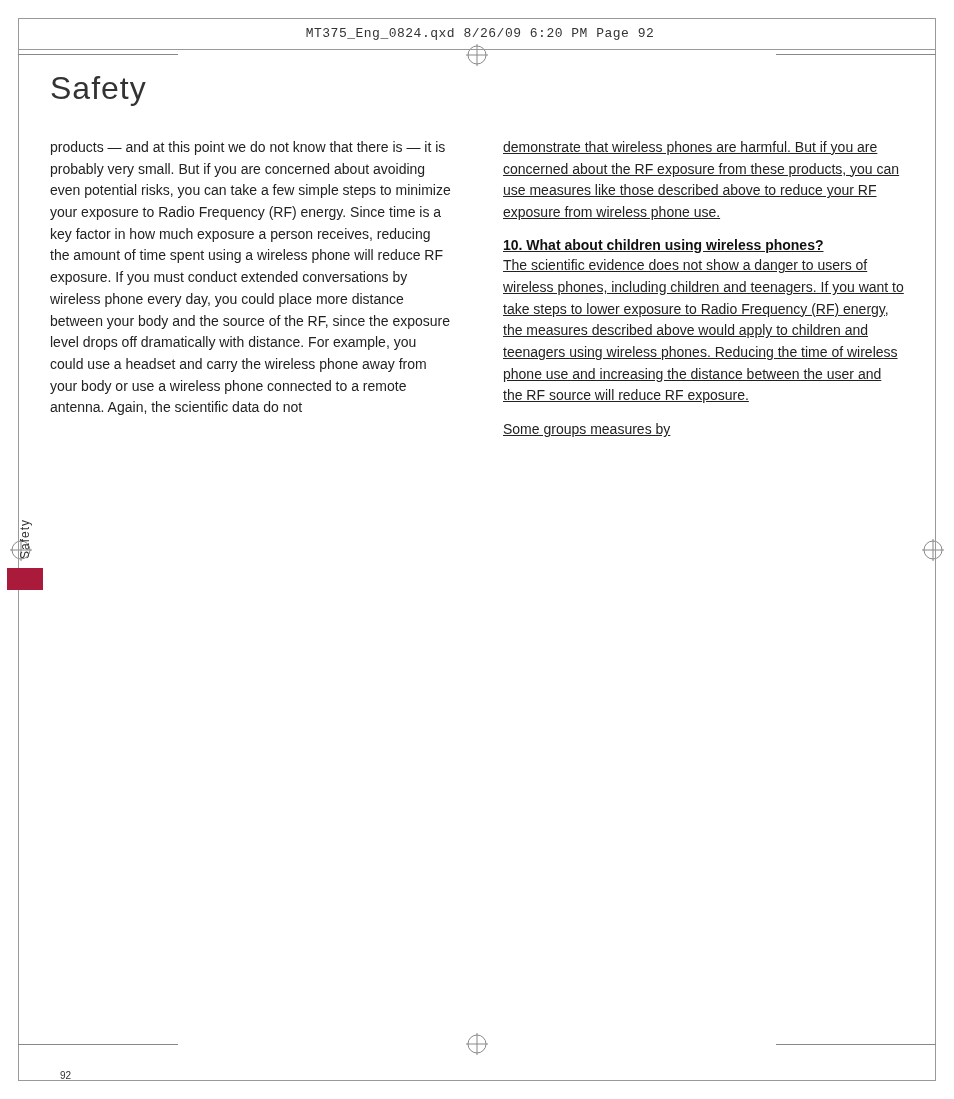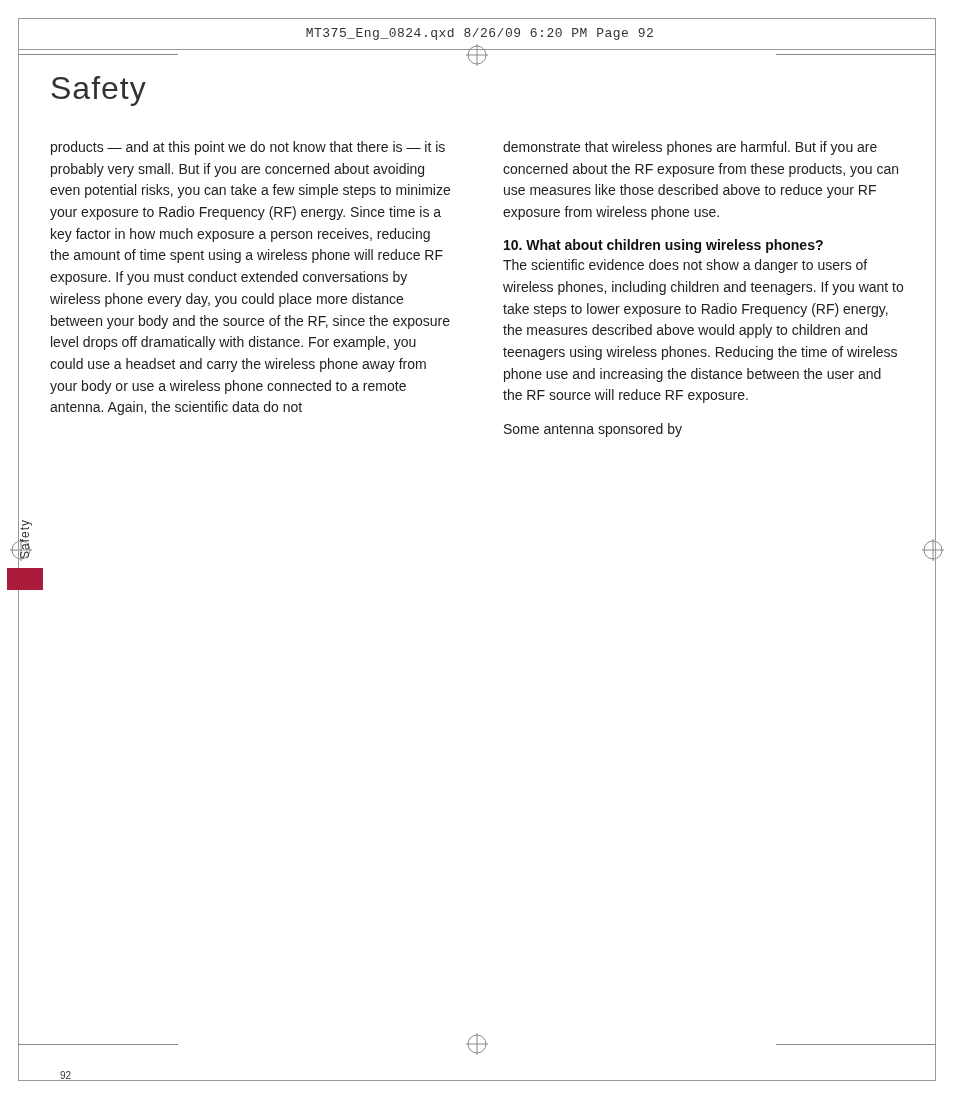--- a/index.html
+++ b/index.html
@@ -79,20 +79,21 @@
       font-size: 14px;
       line-height: 1.55;
       color: #222;
     }
 
     .col-right {
       flex: 1;
       font-size: 14px;
       line-height: 1.55;
       color: #222;
+      text-decoration: underline;
     }
 
     .section-heading {
       font-size: 14px;
       font-weight: bold;
       color: #111;
       line-height: 1.4;
     }
 
     .body-text {
@@ -256,18 +257,18 @@
   <div class="columns">
 
     <div class="col-left">
       <p class="body-text">products — and at this point we do not know that there is — it is probably very small. But if you are concerned about avoiding even potential risks, you can take a few simple steps to minimize your exposure to Radio Frequency (RF) energy. Since time is a key factor in how much exposure a person receives, reducing the amount of time spent using a wireless phone will reduce RF exposure. If you must conduct extended conversations by wireless phone every day, you could place more distance between your body and the source of the RF, since the exposure level drops off dramatically with distance. For example, you could use a headset and carry the wireless phone away from your body or use a wireless phone connected to a remote antenna. Again, the scientific data do not</p>
     </div>
 
     <div class="col-right">
       <p class="body-text">demonstrate that wireless phones are harmful. But if you are concerned about the RF exposure from these products, you can use measures like those described above to reduce your RF exposure from wireless phone use.</p>
       <p class="section-heading">10. What about children using wireless phones?</p>
       <p class="body-text">The scientific evidence does not show a danger to users of wireless phones, including children and teenagers. If you want to take steps to lower exposure to Radio Frequency (RF) energy, the measures described above would apply to children and teenagers using wireless phones. Reducing the time of wireless phone use and increasing the distance between the user and the RF source will reduce RF exposure.</p>
-      <p class="body-text">Some antenna sponsored by</p>
+      <p class="body-text">Some groups measures by</p>
     </div>
   </div>
 </div>
 
 <div class="page-number">92</div>
 
 </body></html>

